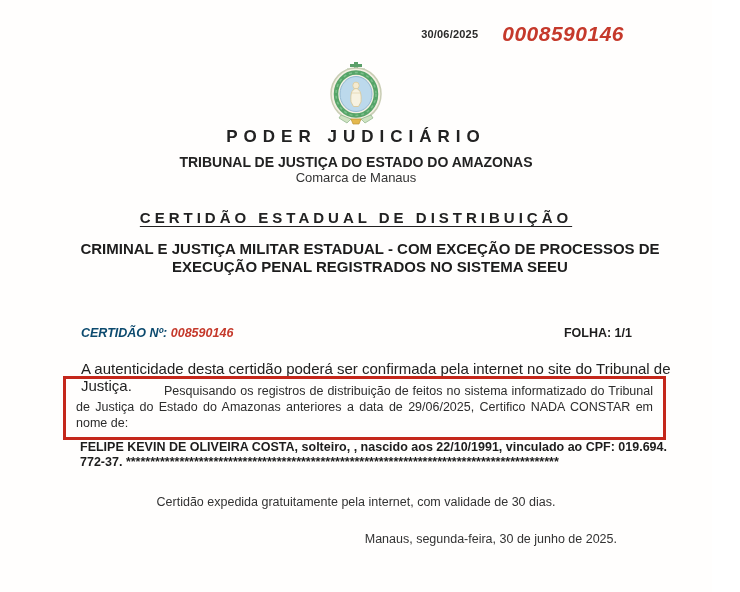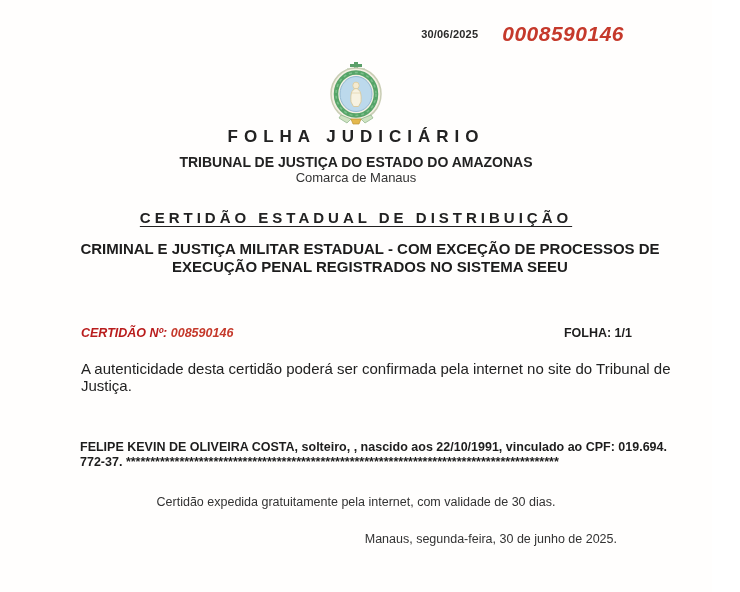--- a/index.html
+++ b/index.html
@@ -110,21 +110,21 @@
     left: 81px;
     right: 80px;
     display: flex;
     justify-content: space-between;
     align-items: baseline;
     font-size: 12.5px;
     font-weight: bold;
   }
   .certidao-label {
     font-style: italic;
-    color: #b91c1c;
+    color: #0c4a6e;
   }
   .certidao-number {
     font-style: italic;
     color: #c5392b;
   }
   .folha { color: #1d1d1d; padding-left: 44px; }
 
   .authenticity {
     position: absolute;
     top: 360px;
@@ -215,40 +215,43 @@
       <path d="M29 27.5 C24 28.5 23.5 34 24 41 L26.5 45.5 L31.5 45.5 L34 41 C34.5 34 34 28.5 29 27.5 Z" fill="#f7f2e1" stroke="#d8c592" stroke-width="0.8"></path>
       <path d="M25 32 L33 32" stroke="#e4d7ae" stroke-width="0.8"></path>
 
       <path d="M14 54 L24 58 L20 62 L12 57 Z" fill="#cfe3c2" stroke="#8bb387" stroke-width="0.7"></path>
       <path d="M44 54 L34 58 L38 62 L46 57 Z" fill="#cfe3c2" stroke="#8bb387" stroke-width="0.7"></path>
       <path d="M24 58 L34 58 L32 63 L26 63 Z" fill="#e4b84d" stroke="#bb9335" stroke-width="0.7"></path>
     </svg>
   </div>
 
   <div class="org-header">
-    <div class="org-branch">FOLHA JUDICIÁRIO</div>
+    <div class="org-branch">PODER JUDICIÁRIO</div>
     <div class="org-tribunal">TRIBUNAL DE JUSTIÇA DO ESTADO DO AMAZONAS</div>
     <div class="org-comarca">Comarca de Manaus</div>
   </div>
 
   <div class="cert-title">
     <span>CERTIDÃO ESTADUAL DE DISTRIBUIÇÃO</span>
   </div>
 
   <div class="cert-subtitle">CRIMINAL E JUSTIÇA MILITAR ESTADUAL - COM EXCEÇÃO DE PROCESSOS DE EXECUÇÃO PENAL REGISTRADOS NO SISTEMA SEEU</div>
 
   <div class="meta-row">
     <span>
       <span class="certidao-label">CERTIDÃO Nº: </span><span class="certidao-number">008590146</span>
     </span>
     <span class="folha">FOLHA: 1/1</span>
   </div>
 
   <div class="authenticity">A autenticidade desta certidão poderá ser confirmada pela internet no site do Tribunal de Justiça.</div>
 
+  <div class="result-box">
+    <p class="result-text">Pesquisando os registros de distribuição de feitos no sistema informatizado do Tribunal de Justiça do Estado do Amazonas anteriores a data de 29/06/2025, Certifico NADA CONSTAR em nome de:</p>
+  </div>
 
   <div class="person-block">
     <span>FELIPE KEVIN DE OLIVEIRA COSTA, solteiro, , nascido aos 22/10/1991, vinculado ao CPF: 019.694.772-37. </span><span>*****************************************************************************************</span>
   </div>
 
   <div class="validity-line">Certidão expedida gratuitamente pela internet, com validade de 30 dias.</div>
   <div class="place-date-line">Manaus, segunda-feira, 30 de junho de 2025.</div>
 
 </div>
 

